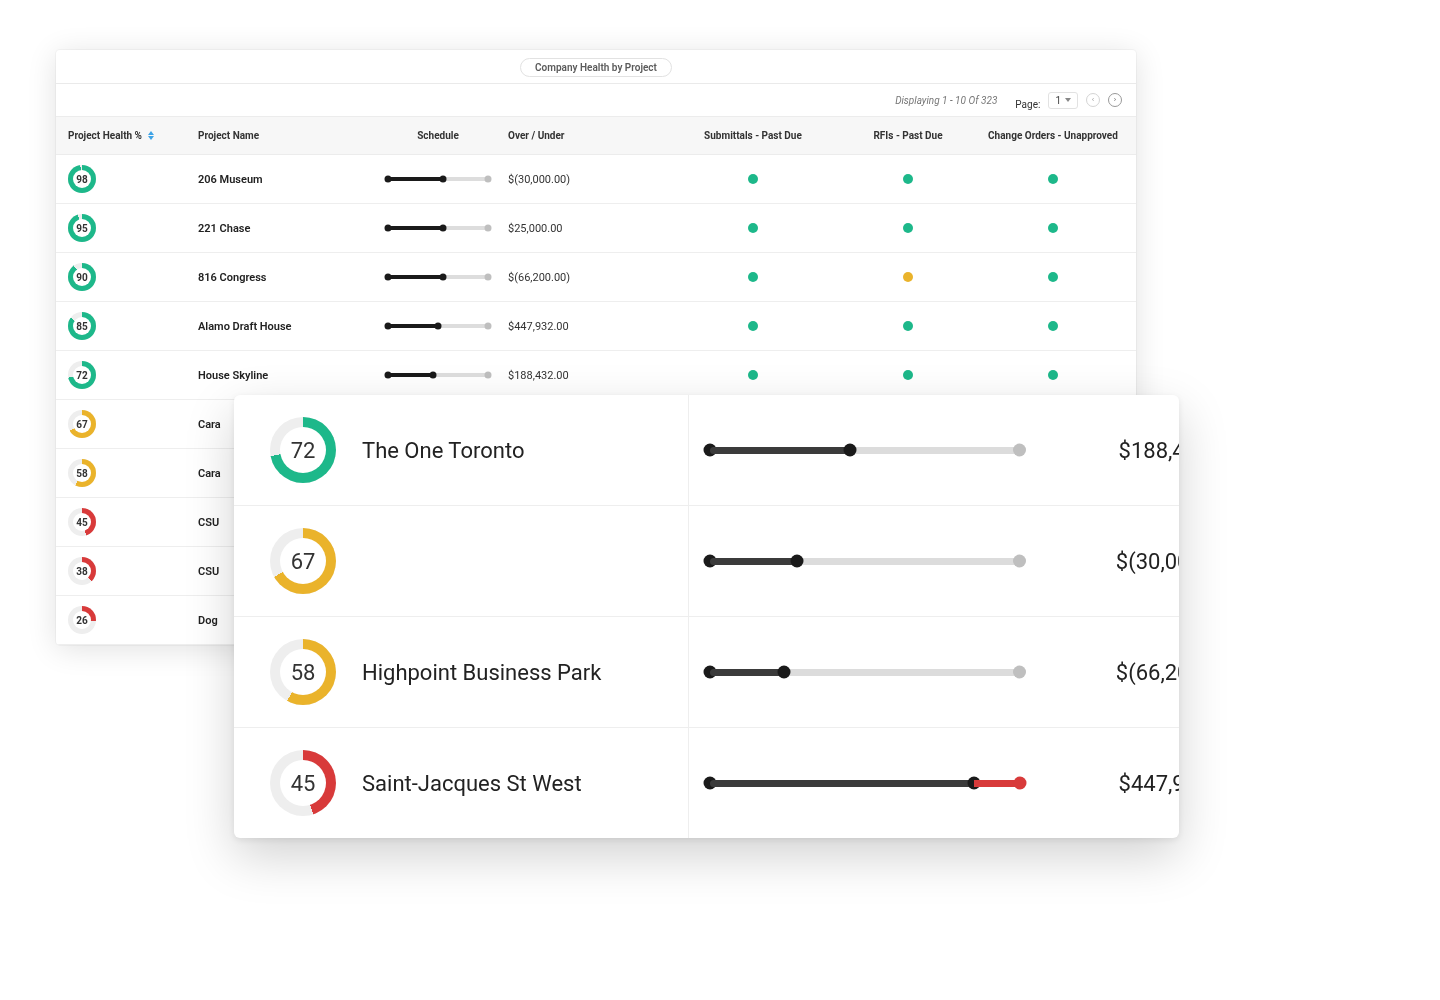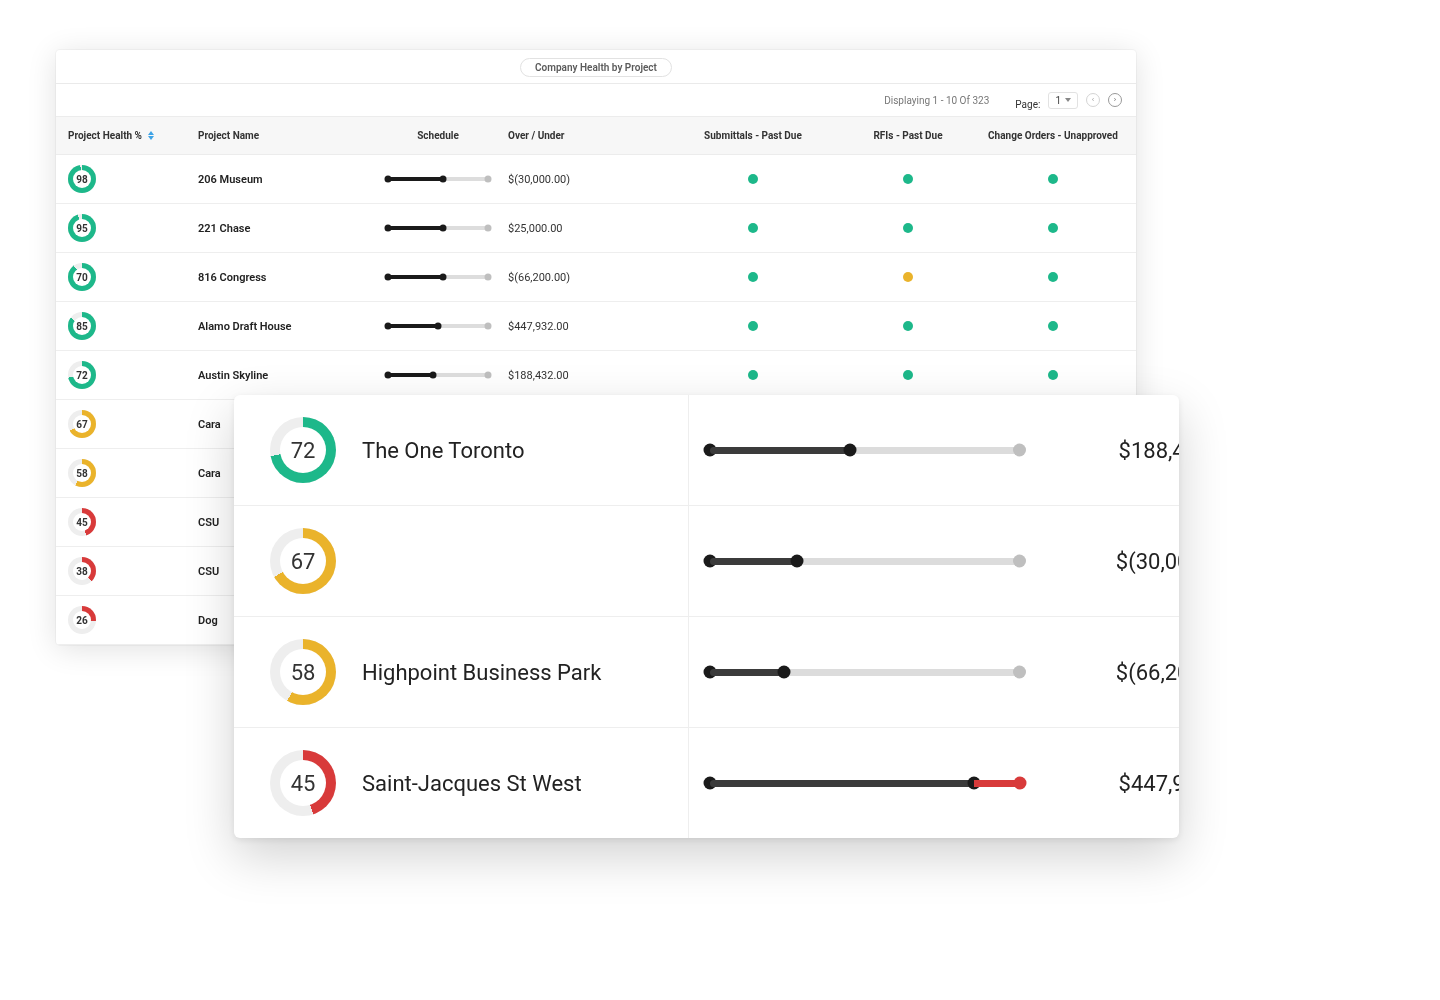--- a/index.html
+++ b/index.html
@@ -39,21 +39,21 @@
 
   .pager {
     display: flex;
     align-items: center;
     justify-content: flex-end;
     padding: 6px 14px;
     gap: 8px;
     font-size: 10px;
     color: #444;
   }
-  .pager .display { color: #777; margin-right: 18px; }
+  .pager .display { color: #777; font-style: italic; margin-right: 10px; }
   .pager .page-label { color: #333; margin-top: 9px; }
   .pager .page-select {
     display: inline-flex; align-items: center; gap: 4px;
     border: 1px solid #e2e2e2; border-radius: 3px; padding: 2px 6px;
   }
   .pager .nav-btn {
     width: 14px; height: 14px; border-radius: 50%;
     border: 1px solid #d4d4d4; display: inline-flex; align-items: center; justify-content: center;
     color: #9a9a9a; font-size: 8px; line-height: 1;
   }
@@ -259,21 +259,21 @@
     <div class="col-center">
           <span class="status-dot sd-green"></span>
         </div>
     <div></div>
       </div>
       <div class="row">
     <div class="donut-wrap">
           <div class="donut">
     <div class="ring"></div>
     <div class="arc" style="background:conic-gradient(#1db88a 0deg 324deg, rgba(0,0,0,0) 324deg 360deg)"></div>
-    <div class="hole">70</div>
+    <div class="hole">90</div>
   </div>
         </div>
     <div class="pname">816 Congress</div>
     <div class="col-center">
           <div class="sched">
     <div class="dot" style="left:0%"></div>
     <div class="fill" style="width:55%"></div>
     <div class="dot" style="left:55%"></div>
     <div class="cap" style="left:100%"></div>
   </div>
@@ -320,21 +320,21 @@
     <div></div>
       </div>
       <div class="row">
     <div class="donut-wrap">
           <div class="donut">
     <div class="ring"></div>
     <div class="arc" style="background:conic-gradient(#1db88a 0deg 259.2deg, rgba(0,0,0,0) 259.2deg 360deg)"></div>
     <div class="hole">72</div>
   </div>
         </div>
-    <div class="pname">Austin Skyline</div>
+    <div class="pname">House Skyline</div>
     <div class="col-center">
           <div class="sched">
     <div class="dot" style="left:0%"></div>
     <div class="fill" style="width:45%"></div>
     <div class="dot" style="left:45%"></div>
     <div class="cap" style="left:100%"></div>
   </div>
         </div>
     <div>$188,432.00</div>
     <div class="col-center">

